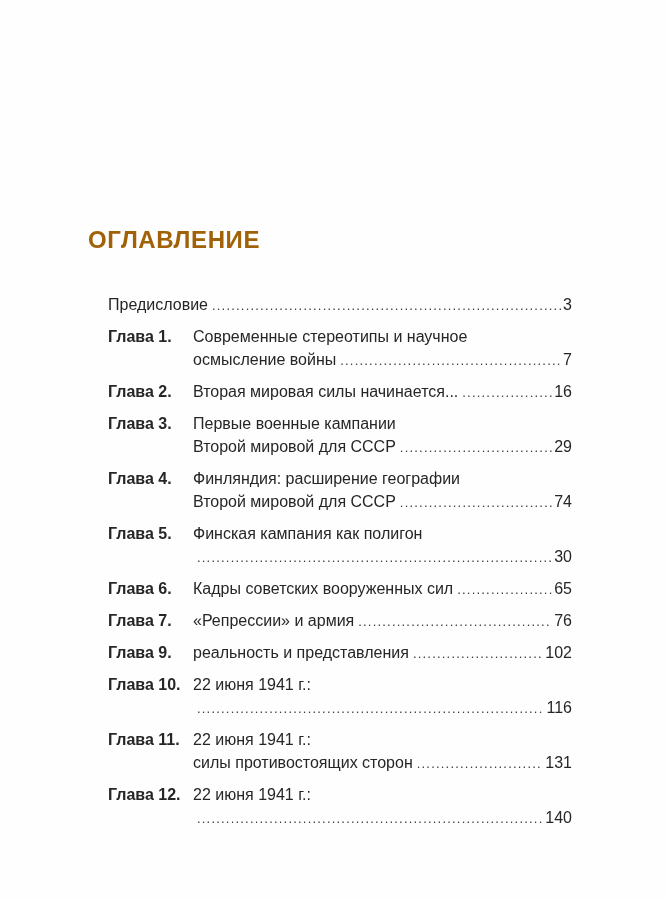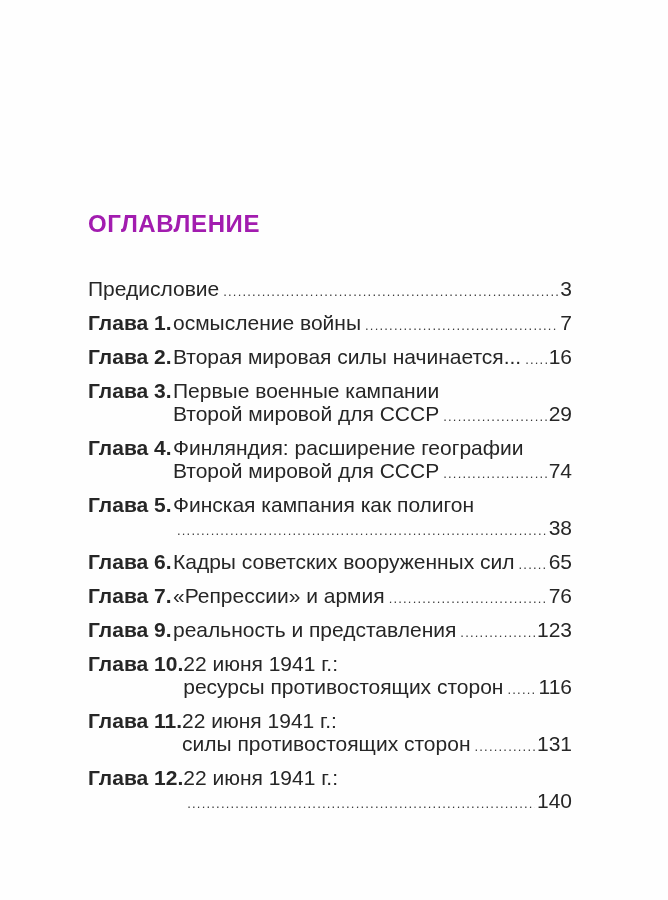--- a/index.html
+++ b/index.html
@@ -16,33 +16,34 @@
     color: #262626;
     overflow: hidden;
   }
   .content {
     position: absolute;
     left: 88px;
     top: 210px;
     width: 484px;
   }
   .toc-heading {
-    margin: 0 0 39px 0;
+    margin: 16px 0 39px 0;
     font-size: 24px;
     line-height: 28px;
     font-weight: 700;
     letter-spacing: 0.6px;
-    color: #a21caf;
+    color: #a16207;
   }
   .toc-entry {
     display: flex;
     align-items: flex-start;
     margin-bottom: 8px;
-    font-size: 21px;
+    font-size: 16px;
     line-height: 23px;
+    margin-left: 20px;
   }
   .toc-label {
     flex: 0 0 85px;
     white-space: nowrap;
     font-weight: bold;
   }
   .toc-body {
     flex: 1 1 auto;
     display: flex;
     flex-direction: column;
@@ -91,20 +92,21 @@
           <span class="toc-title">Предисловие</span>
           <span class="dots"></span>
           <span class="page-num">3</span>
         </span>
       </span>
     </div>
 
     <div class="toc-entry">
       <span class="toc-label">Глава 1.</span>
       <span class="toc-body">
+        <span class="toc-line">Современные стереотипы и научное</span>
         <span class="toc-line last">
           <span class="toc-title">осмысление войны</span>
           <span class="dots"></span>
           <span class="page-num">7</span>
         </span>
       </span>
     </div>
 
     <div class="toc-entry">
       <span class="toc-label">Глава 2.</span>
@@ -140,21 +142,21 @@
         </span>
       </span>
     </div>
 
     <div class="toc-entry">
       <span class="toc-label">Глава 5.</span>
       <span class="toc-body">
         <span class="toc-line">Финская кампания как полигон</span>
         <span class="toc-line last">
           <span class="dots"></span>
-          <span class="page-num">38</span>
+          <span class="page-num">30</span>
         </span>
       </span>
     </div>
 
     <div class="toc-entry">
       <span class="toc-label">Глава 6.</span>
       <span class="toc-body">
         <span class="toc-line last">
           <span class="toc-title">Кадры советских вооруженных сил</span>
           <span class="dots"></span>
@@ -174,31 +176,30 @@
       </span>
     </div>
 
 
     <div class="toc-entry">
       <span class="toc-label">Глава 9.</span>
       <span class="toc-body">
         <span class="toc-line last">
           <span class="toc-title">реальность и представления</span>
           <span class="dots"></span>
-          <span class="page-num">123</span>
+          <span class="page-num">102</span>
         </span>
       </span>
     </div>
 
     <div class="toc-entry">
       <span class="toc-label">Глава 10.</span>
       <span class="toc-body">
         <span class="toc-line">22 июня 1941 г.:</span>
         <span class="toc-line last">
-          <span class="toc-title">ресурсы противостоящих сторон</span>
           <span class="dots"></span>
           <span class="page-num">116</span>
         </span>
       </span>
     </div>
 
     <div class="toc-entry">
       <span class="toc-label">Глава 11.</span>
       <span class="toc-body">
         <span class="toc-line">22 июня 1941 г.:</span>

